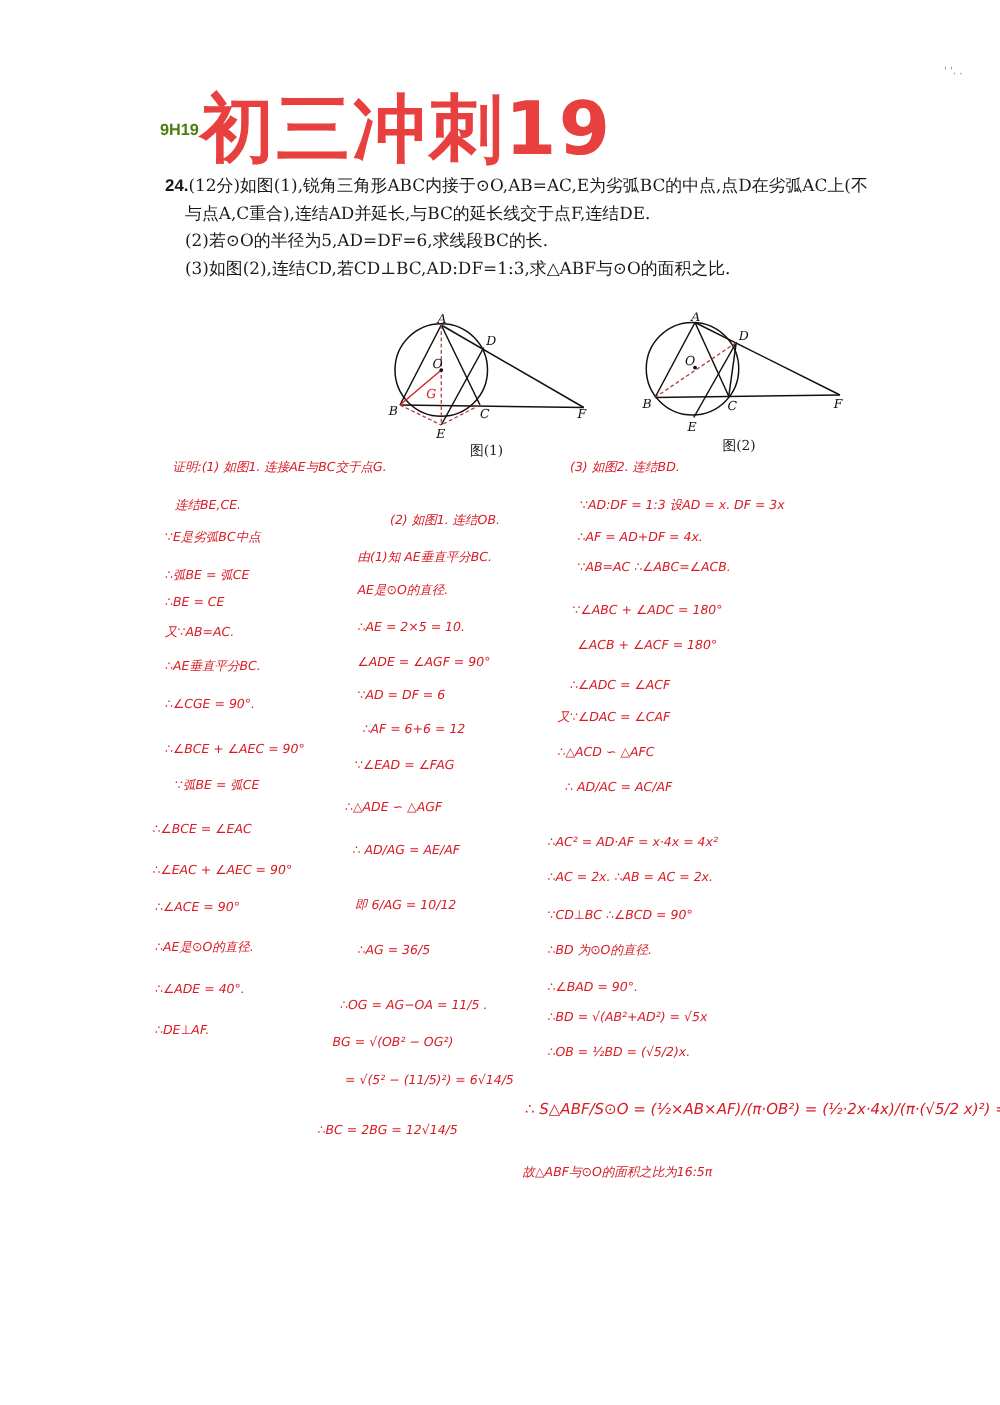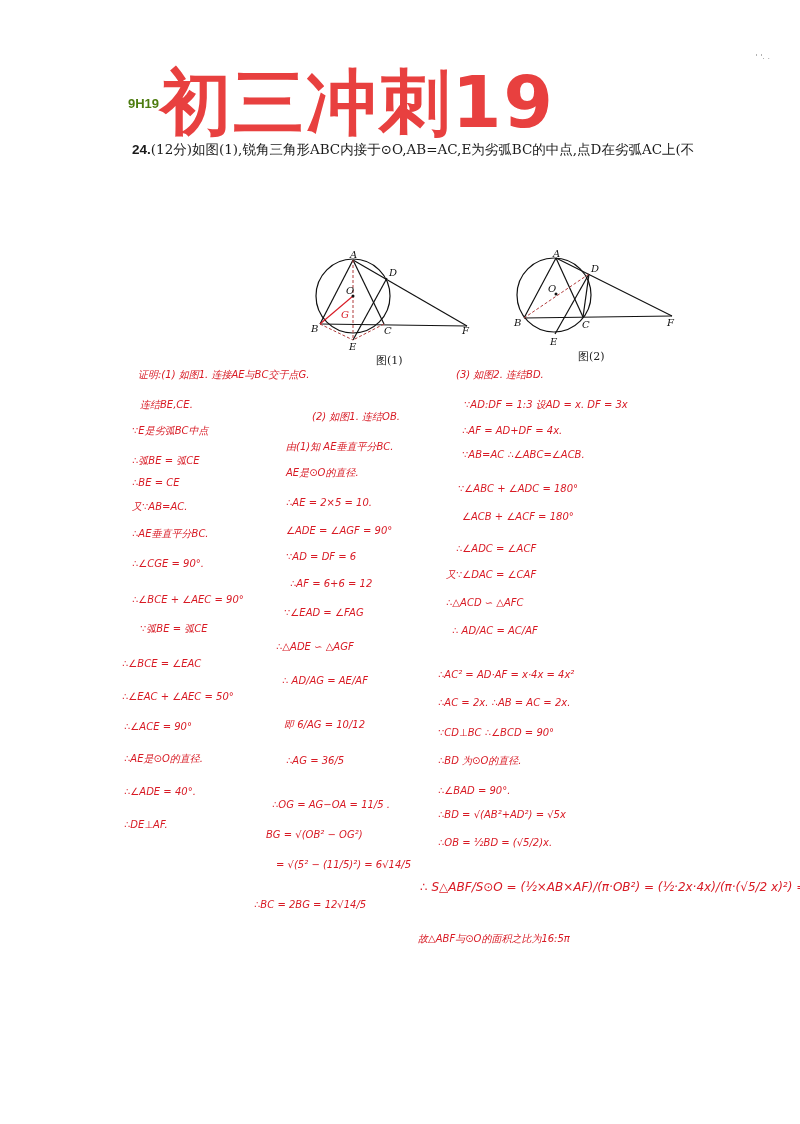--- a/index.html
+++ b/index.html
@@ -1,37 +1,40 @@
 <!DOCTYPE html>
 <html><head>
 <meta charset="utf-8">
 <style>
   html,body{margin:0;padding:0;background:#fff;}
   body{width:800px;height:1124px;position:relative;overflow:hidden;font-family:"DejaVu Serif",serif;color:#1a1a1a;}
   .abs{position:absolute;}
   .code{left:128px;top:96px;font-family:"Liberation Sans",sans-serif;font-weight:bold;font-size:13px;color:#4d7c0f;}
-  .banner{left:160px;top:58px;font-family:"DejaVu Sans",sans-serif;font-weight:bold;font-size:71px;color:#e8403f;letter-spacing:2px;line-height:90px;}
+  .banner{left:160px;top:58px;font-family:"DejaVu Sans",sans-serif;font-weight:bold;font-size:59px;color:#e8403f;letter-spacing:2px;line-height:90px;}
   .q{left:132px;top:138px;width:550px;font-size:13.5px;line-height:22px;}
   .q .num{font-family:"Liberation Sans",sans-serif;font-weight:bold;margin-top:48px;}
   .q .line{white-space:nowrap;}
   .q .indent{padding-left:16px;}
   .fig{position:absolute;}
   .figcap{position:absolute;font-size:11px;color:#222;}
   .hw{position:absolute;font-family:"DejaVu Sans",sans-serif;color:#d81a24;font-style:italic;font-size:10px;white-space:nowrap;line-height:18px;}
   .corner{right:30px;top:52px;font-size:8px;color:#888;}
 </style>
 </head>
 <body>
 
 <div class="abs code">9H19</div>
 <div class="abs banner">初三冲刺19</div>
 <div class="abs corner">' '.  .</div>
 
 <div class="abs q">
   <div class="line"><span class="num">24.</span><span>(12分)如图(1),锐角三角形ABC内接于⊙O,AB=AC,E为劣弧BC的中点,点D在劣弧AC上(不</span></div>
+  <div class="line indent">与点A,C重合),连结AD并延长,与BC的延长线交于点F,连结DE.</div>
+  <div class="line indent">(2)若⊙O的半径为5,AD=DF=6,求线段BC的长.</div>
+  <div class="line indent">(3)如图(2),连结CD,若CD⊥BC,AD:DF=1:3,求△ABF与⊙O的面积之比.</div>
 </div>
 
 <svg class="fig" style="left:305px;top:248px" width="180" height="105" viewBox="0 0 180 105">
   <g fill="none" stroke="#111" stroke-width="1.2">
     <circle cx="48" cy="48" r="37"></circle>
     <line x1="48" y1="12" x2="15" y2="76"></line>
     <line x1="48" y1="12" x2="79" y2="76"></line>
     <line x1="15" y1="76" x2="162" y2="78"></line>
     <line x1="48" y1="12" x2="162" y2="78"></line>
     <line x1="82" y1="30" x2="48" y2="92"></line>
@@ -85,21 +88,21 @@
   <div class="hw" style="left:140px;top:396px">连结BE,CE.</div>
   <div class="hw" style="left:132px;top:422px">∵E是劣弧BC中点</div>
   <div class="hw" style="left:132px;top:452px">∴弧BE = 弧CE</div>
   <div class="hw" style="left:132px;top:474px">∴BE = CE</div>
   <div class="hw" style="left:132px;top:498px">又∵AB=AC.</div>
   <div class="hw" style="left:132px;top:525px">∴AE垂直平分BC.</div>
   <div class="hw" style="left:132px;top:555px">∴∠CGE = 90°.</div>
   <div class="hw" style="left:132px;top:591px">∴∠BCE + ∠AEC = 90°</div>
   <div class="hw" style="left:140px;top:620px">∵弧BE = 弧CE</div>
   <div class="hw" style="left:122px;top:655px">∴∠BCE = ∠EAC</div>
-  <div class="hw" style="left:122px;top:688px">∴∠EAC + ∠AEC = 50°</div>
+  <div class="hw" style="left:122px;top:688px">∴∠EAC + ∠AEC = 90°</div>
   <div class="hw" style="left:124px;top:718px">∴∠ACE = 90°</div>
   <div class="hw" style="left:124px;top:750px">∴AE是⊙O的直径.</div>
   <div class="hw" style="left:124px;top:783px">∴∠ADE = 40°.</div>
   <div class="hw" style="left:124px;top:816px">∴DE⊥AF.</div>
 </div>
 
 <div>
   <div class="hw" style="left:312px;top:408px">(2) 如图1. 连结OB.</div>
   <div class="hw" style="left:286px;top:438px">由(1)知 AE垂直平分BC.</div>
   <div class="hw" style="left:286px;top:464px">AE是⊙O的直径.</div>

